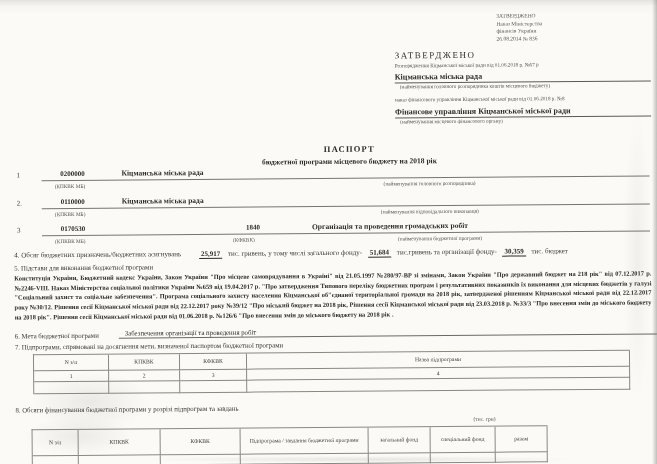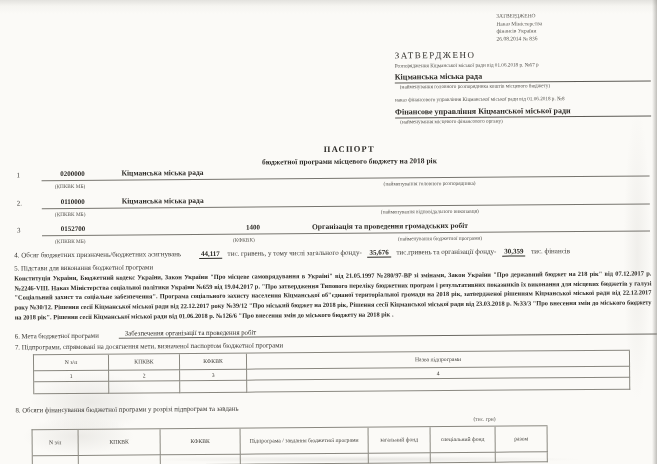--- a/index.html
+++ b/index.html
@@ -104,36 +104,36 @@
     <div class="cap cap-c" style="left:280px;top:181px;width:300px;">(найменування головного розпорядника)</div>
 
     <div class="row-num" style="top:197px;">2.</div>
     <div class="code" style="left:42px;top:196px;width:62px;">0110000</div>
     <div class="org-line-name" style="left:122px;top:195px;">Кіцманська міська рада</div>
     <div class="rule" style="left:42px;top:196px;width:608px;height:10px;"></div>
     <div class="cap" style="left:55px;top:209px;">(КПКВК МБ)</div>
     <div class="cap cap-c" style="left:280px;top:209px;width:300px;">(найменування відповідального виконавця)</div>
 
     <div class="row-num" style="top:224px;">3</div>
-    <div class="code" style="left:42px;top:223px;width:62px;">0152700</div>
-    <div class="code" style="left:222px;top:223px;width:62px;">1400</div>
+    <div class="code" style="left:42px;top:223px;width:62px;">0170530</div>
+    <div class="code" style="left:222px;top:223px;width:62px;">1840</div>
     <div class="org-line-name" style="left:270px;top:222px;width:240px;text-align:center;">Організація та проведення громадських робіт</div>
     <div class="rule" style="left:42px;top:223px;width:608px;height:10px;"></div>
     <div class="cap" style="left:55px;top:236px;">(КПКВК МБ)</div>
     <div class="cap" style="left:233px;top:236px;">(КФКВК)</div>
     <div class="cap cap-c" style="left:330px;top:236px;width:220px;">(найменування бюджетної програми)</div>
 
     <div class="item4">
       <span>4. Обсяг бюджетних призначень/бюджетних асигнувань</span><span class="gap"></span>
-      <span class="num">44,117</span>
+      <span class="num">25,917</span>
       <span>тис. гривень, у тому числі загального фонду-</span>
-      <span class="num">35,676</span>
+      <span class="num">51,684</span>
       <span>тис.гривень та організації фонду-</span>
       <span class="num">30,359</span>
-      <span>тис. фінансів</span>
+      <span>тис. бюджет</span>
     </div>
 
     <div class="item5-label">5. Підстави для виконання бюджетної програми</div>
     <div class="item5-text">Конституція України, Бюджетний кодекс України, Закон України "Про місцеве самоврядування в Україні" від 21.05.1997 №280/97-ВР зі змінами, Закон України "Про державний бюджет на 218 рік" від 07.12.2017 р. №2246-VIII.  Наказ Міністерства соціальної політики України №659 від 19.04.2017 р. "Про затвердження Типового переліку бюджетних програм і результативних показників їх виконання для місцевих бюджетів у галузі "Соціальний захист та соціальне забезпечення".  Програма соціального захисту населення Кіцманської об"єднаної територіальної громади на 2018 рік, затвердженої рішенням Кіцманської міської ради від 22.12.2017 року №30/12. Рішення сесії Кіцманської міської ради  від 22.12.2017 року №39/12  "Про міський бюджет на 2018 рік, Рішення сесії Кіцманської міської ради від 23.03.2018 р. №33/3  "Про внесення змін до міського бюджету на 2018 рік". Рішення сесії Кіцманської міської ради від 01.06.2018 р. №126/6  "Про внесення змін до міського бюджету на 2018 рік .</div>
 
     <div class="item6">6. Мета бюджетної програми</div>
     <div class="item6-value">Забезпечення організації та проведення робіт</div>
 
     <div class="item7-label">7. Підпрограми, спрямовані на досягнення мети, визначеної паспортом бюджетної програми</div>
     <div class="tbl" id="table1">

